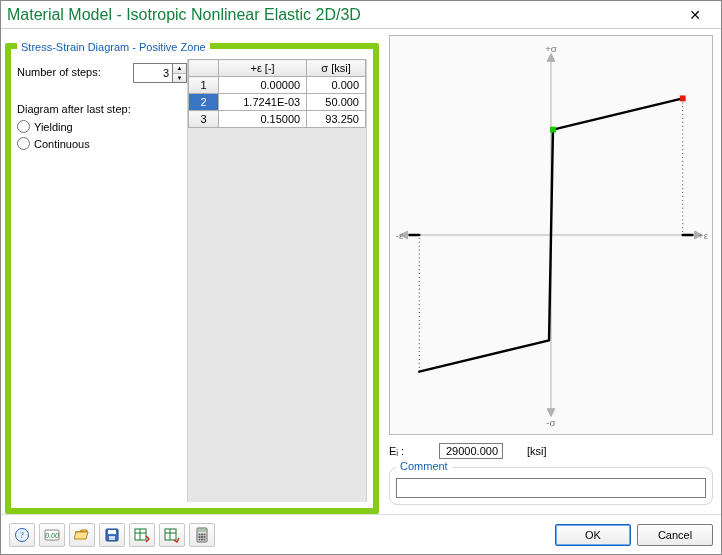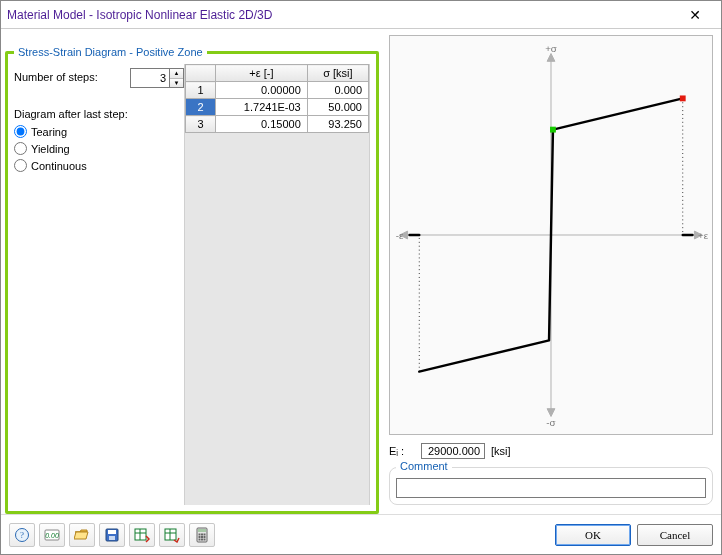--- a/index.html
+++ b/index.html
@@ -18,22 +18,22 @@
   .titlebar {
     height: 28px;
     background: #fff;
     border-bottom: 1px solid #ccc;
     display: flex;
     align-items: center;
     padding: 0 6px;
   }
   .titlebar-title {
     flex: 1;
-    font-size: 12px;
-    color: #4c1d95;
+    font-size: 16px;
+    color: #15803d;
   }
   .titlebar-close {
     width: 40px;
     text-align: center;
     font-size: 14px;
     font-family: Arial, sans-serif;
     cursor: pointer;
   }
   .content {
     flex: 1;
@@ -41,23 +41,23 @@
     position: relative;
   }
   
   .leftpanel {
     width: 380px;
     padding: 4px 0 0 0;
     display: flex;
     flex-direction: column;
   }
   .groupbox {
-    border: 3px solid #84cc16;
+    border: 6px solid #84cc16;
     border-radius: 2px;
-    margin: 18px 2px 0 4px;
+    margin: 10px 2px 0 4px;
     position: relative;
     padding: 10px 6px 6px 6px;
     flex: 1;
     display: flex;
   }
   .group-title {
     position: absolute;
     top: -8px;
     left: 6px;
     background: #fff;
@@ -173,21 +173,21 @@
   .diagram-wrap {
     border: 1px solid #b8b8b8;
     background: #fafafa;
     height: 400px;
     position: relative;
   }
   .ei-row {
     margin-top: 8px;
     display: flex;
     align-items: center;
-    gap: 6px;
+    gap: 24px;
   }
   .ei-row .label { width: 26px; }
   .ei-row input {
     width: 64px;
     text-align: right;
     padding: 1px 4px;
     border: 1px solid #7a7a7a;
     font-size: 11px;
     font-family: inherit;
   }
@@ -227,21 +227,21 @@
     cursor: pointer;
   }
   .toolbar-btn svg { width: 16px; height: 16px; }
   .footer-spacer { flex: 1; }
   .btn {
     height: 22px;
     min-width: 76px;
     border: 1px solid #7a7a7a;
     background: linear-gradient(#fdfdfd,#ececec);
     font-size: 11px;
-    font-family: Liberation Serif, serif;
+    font-family: Liberation Sans, sans-serif;
     cursor: pointer;
     margin-left: 6px;
     border-radius: 2px;
   }
   .btn.primary {
     border: 1px solid #1a63c2;
     box-shadow: 0 0 0 1px #6fa8ef inset;
   }
 </style>
 </head>
@@ -265,24 +265,20 @@
             <input type="text" value="3" style="">
             <div class="spin">
               <button>▲</button>
               <button>▼</button>
             </div>
           </div>
         </div>
 
         <div class="afterstep-title">Diagram after last step:</div>
         <div class="radio-group">
-          <label>
-            <input type="radio" name="afterstep" checked="" style="">
-            <span>Tearing</span>
-          </label>
           <label>
             <input type="radio" name="afterstep" style="">
             <span>Yielding</span>
           </label>
           <label>
             <input type="radio" name="afterstep" style="">
             <span>Continuous</span>
           </label>
         </div>
       </div>

